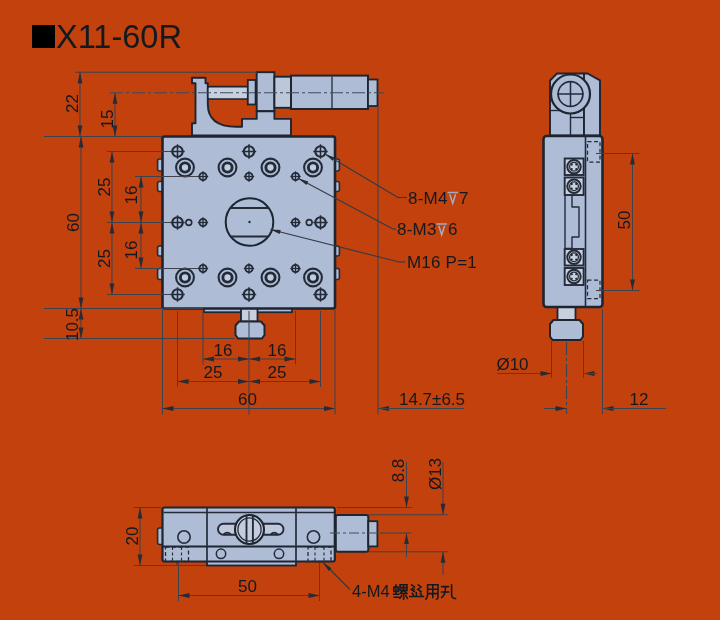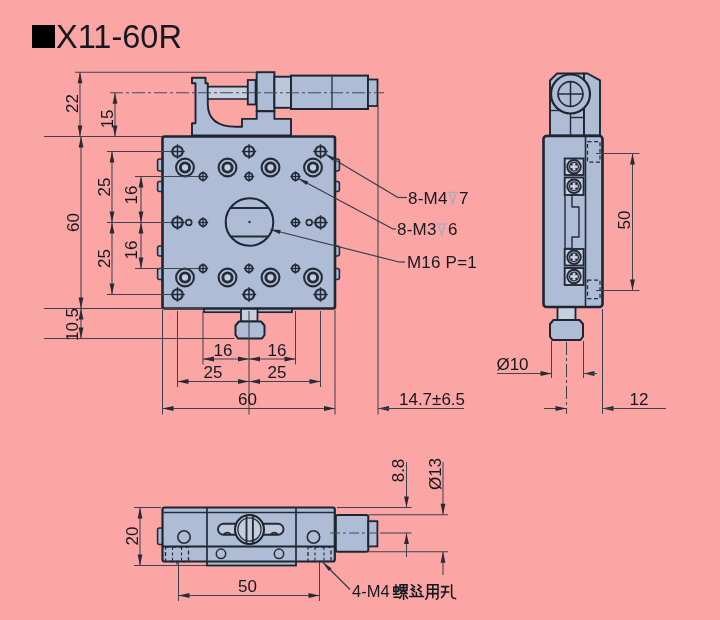--- a/index.html
+++ b/index.html
@@ -1,15 +1,15 @@
 <!DOCTYPE html>
 <html><head><meta charset="utf-8"><title>X11-60R</title>
 <style>
 html,body{margin:0;padding:0;background:#dadce4;}
-#page{position:relative;width:720px;height:620px;background:#fca5a5;overflow:hidden;}
+#page{position:relative;width:720px;height:620px;background:#c2410c;overflow:hidden;}
 </style></head>
 <body>
 <div id="page">
 <svg width="720" height="620" viewBox="0 0 720 620">
 <rect x="32" y="25" width="23" height="23" fill="#000"></rect>
 <text x="56" y="48" font-family="Liberation Sans, sans-serif" font-size="32.5" fill="#15191f" text-anchor="start" font-weight="normal">X11-60R</text>
 <rect x="204" y="302" width="88" height="10.2" fill="#aebcd6" stroke="#1d2531" stroke-width="1.7"></rect>
 <rect x="241" y="305" width="16.5" height="16.5" fill="#c8d0e0" stroke="#1d2531" stroke-width="1.8"></rect>
 <path d="M235.5,325.5 L239,321.5 L261,321.5 L264.5,325.5 L264.5,335 L262,338.5 L238,338.5 L235.5,335 Z" fill="#aebcd6" stroke="#1d2531" stroke-width="2" stroke-linejoin="round"></path>
 <rect x="157.6" y="159" width="6" height="12" fill="#aebcd6" stroke="#232b39" stroke-width="1.6" rx="2"></rect>

